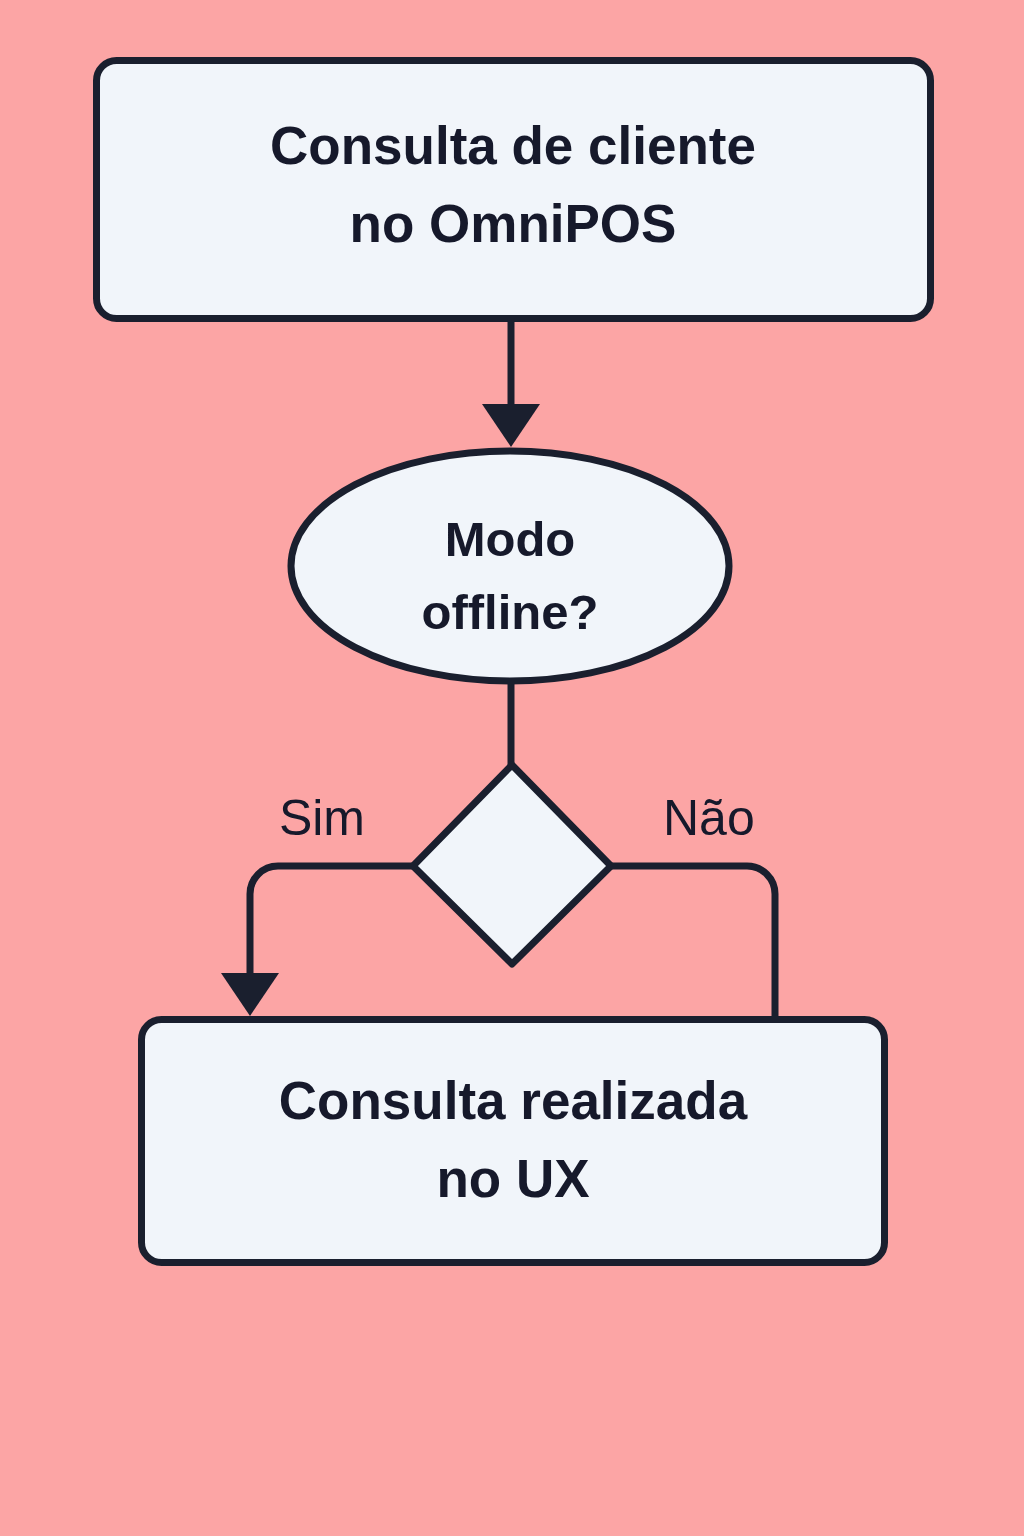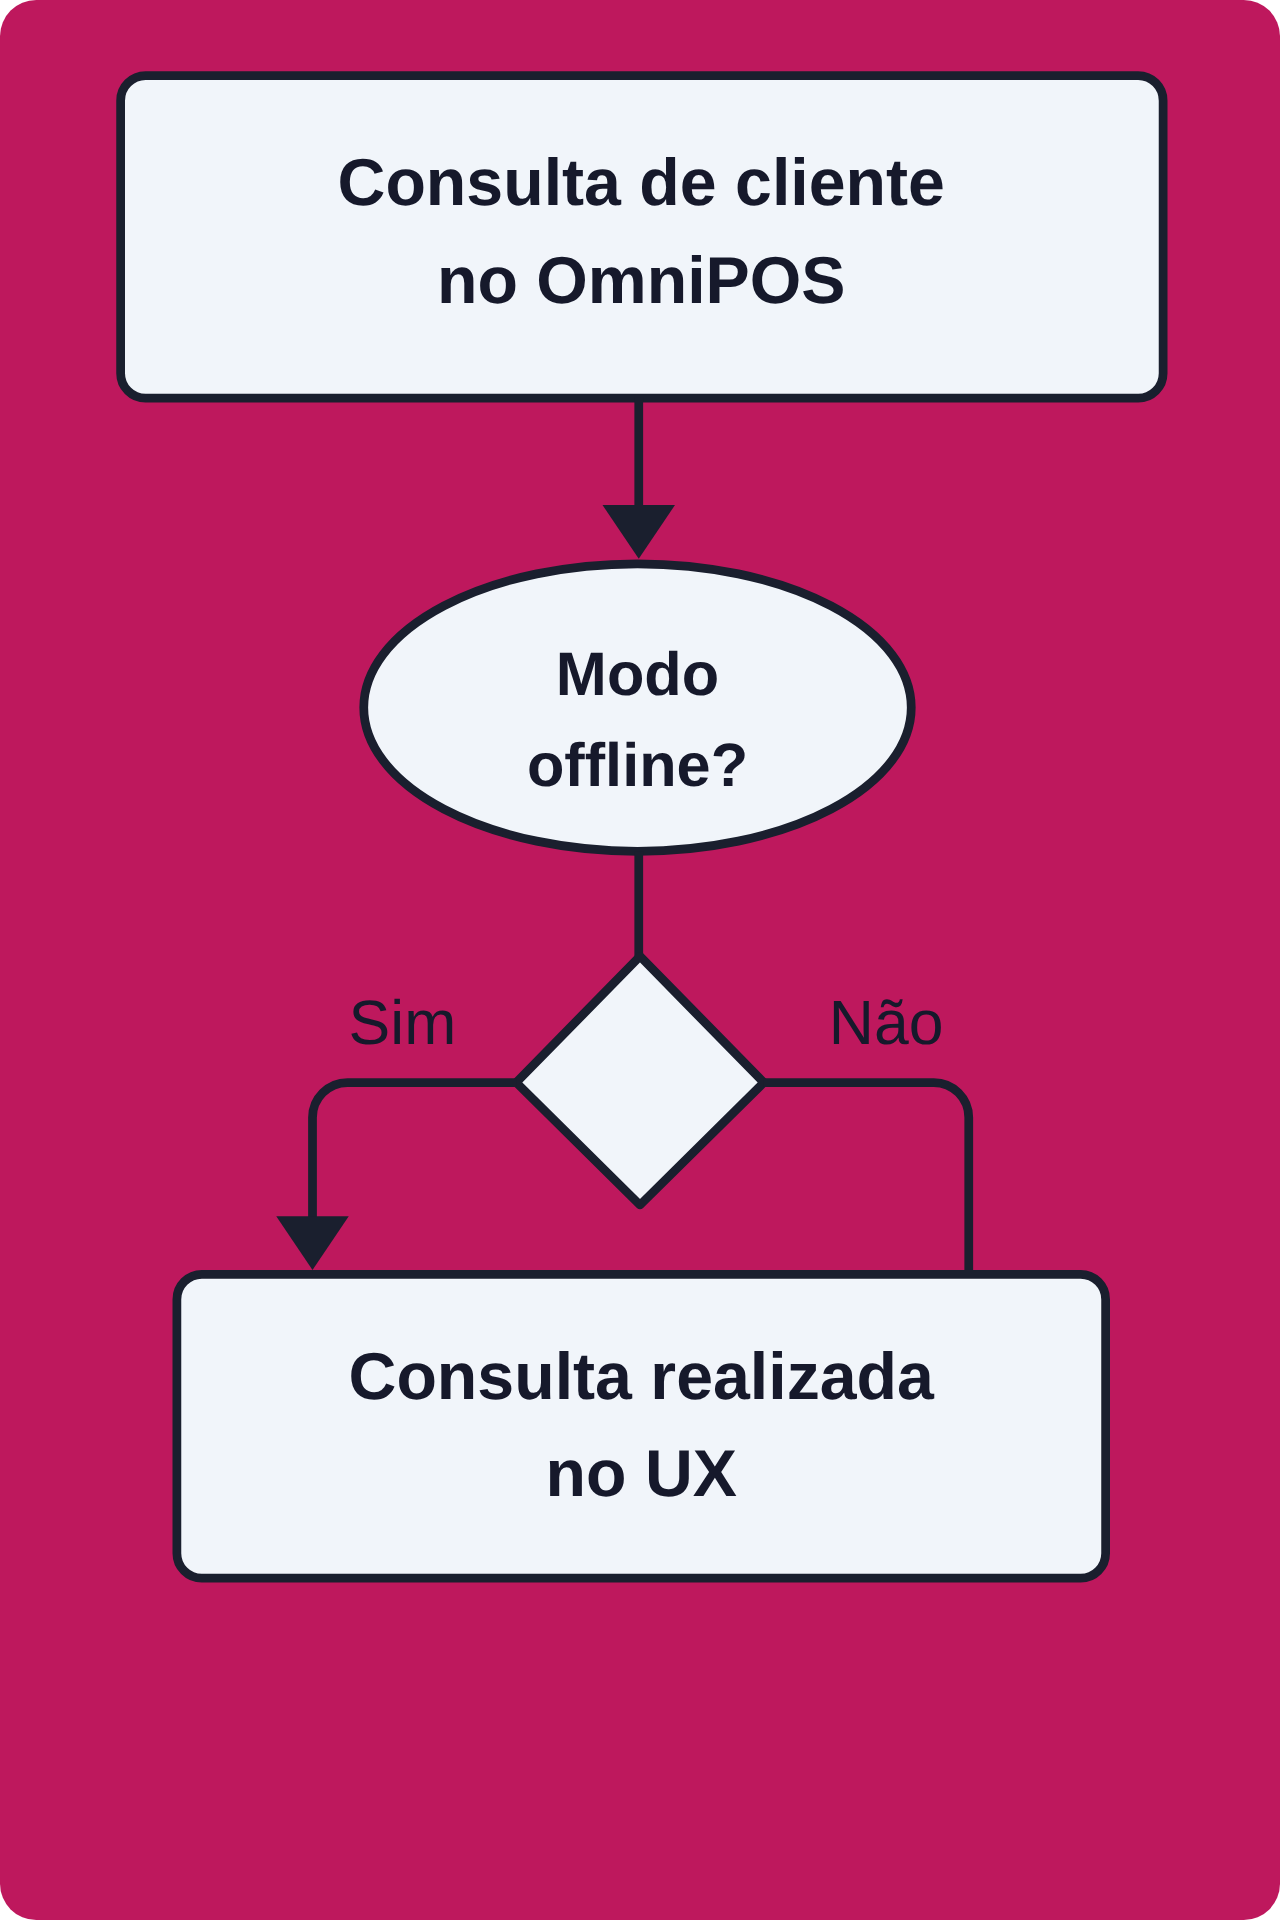--- a/index.html
+++ b/index.html
@@ -11,22 +11,21 @@
   body {
     width: 1024px;
     height: 1536px;
     overflow: hidden;
     font-family: "Liberation Sans", sans-serif;
   }
   #flow-root {
     position: relative;
     width: 1024px;
     height: 1536px;
-    background: #be185d;
-    border-radius: 29px;
+    background: #fca5a5;
   }
   #flow-svg {
     display: block;
     width: 1024px;
     height: 1536px;
   }
   .node-shape {
     fill: #f1f5fa;
     stroke: #1a1f2e;
     stroke-width: 7;

